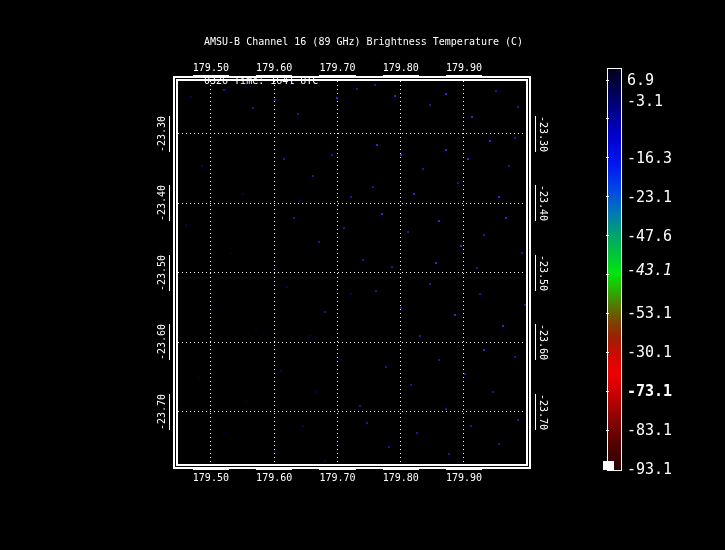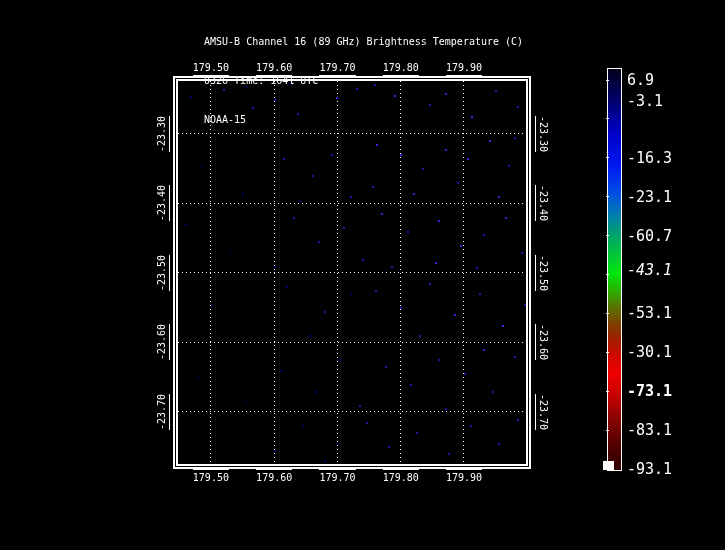--- a/index.html
+++ b/index.html
@@ -29,21 +29,20 @@
   .cbar-chip{position:absolute;left:603px;top:461px;width:11px;height:9px;background:#fff;border:1px solid #fff;box-sizing:border-box;}
 </style>
 </head>
 <body>
 
 <div class="stage" id="stage">
 
   <div class="titles">
     <div>AMSU-B Channel 16 (89 GHz) Brightness Temperature (C)</div>
     <div>0326 Time: 1641 UTC</div>
-    <div>NOAA-15</div>
   </div>
 
   <div class="plot" id="plot">
     <div class="outer-frame"></div>
   <div class="vgrid" style="left: 32.4018px;"></div>
       <div class="vgrid" style="left: 95.6745px;"></div>
       <div class="vgrid" style="left: 158.947px;"></div>
       <div class="vgrid" style="left: 222.22px;"></div>
       <div class="vgrid" style="left: 285.493px;"></div>
       <div class="hgrid" style="top: 52.3276px;"></div>
@@ -172,21 +171,21 @@
     <div class="tick tick-right" style="left: 542px; top: 411.868px;"><b>-23.70</b></div>
     <div class="cbar-tick" style="left: 606px; top: 79.5px;"></div>
     <div class="cbar-label" style="top: 80px;">6.9</div>
     <div class="cbar-tick" style="left: 606px; top: 118.4px;"></div>
     <div class="cbar-label" style="top: 101px;">-3.1</div>
     <div class="cbar-tick" style="left: 606px; top: 157.3px;"></div>
     <div class="cbar-label" style="top: 157.8px;">-16.3</div>
     <div class="cbar-tick" style="left: 606px; top: 196.2px;"></div>
     <div class="cbar-label" style="top: 196.7px;">-23.1</div>
     <div class="cbar-tick" style="left: 606px; top: 235.1px;"></div>
-    <div class="cbar-label" style="top: 235.6px;">-60.7</div>
+    <div class="cbar-label" style="top: 235.6px;">-47.6</div>
     <div class="cbar-tick" style="left: 606px; top: 274px;"></div>
     <div class="cbar-label" style="top: 270px; font-style: italic;">-43.1</div>
     <div class="cbar-tick" style="left: 606px; top: 312.9px;"></div>
     <div class="cbar-label" style="top: 313.4px;">-53.1</div>
     <div class="cbar-tick" style="left: 606px; top: 351.8px;"></div>
     <div class="cbar-label" style="top: 352.3px;">-30.1</div>
     <div class="cbar-tick" style="left: 606px; top: 390.7px;"></div>
     <div class="cbar-label" style="top: 391.2px; font-weight: bold;">-73.1</div>
     <div class="cbar-tick" style="left: 606px; top: 429.6px;"></div>
     <div class="cbar-label" style="top: 430.1px;">-83.1</div>

